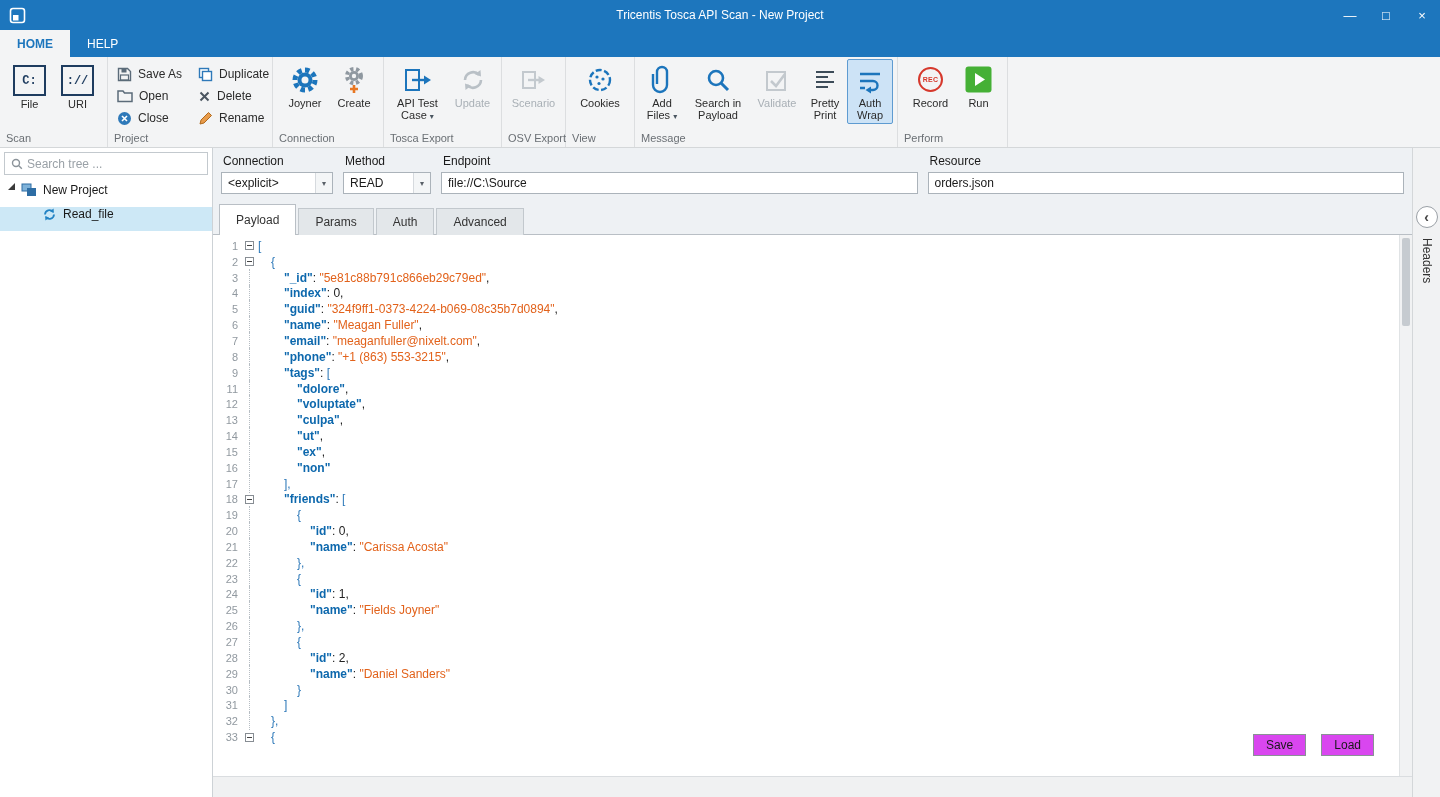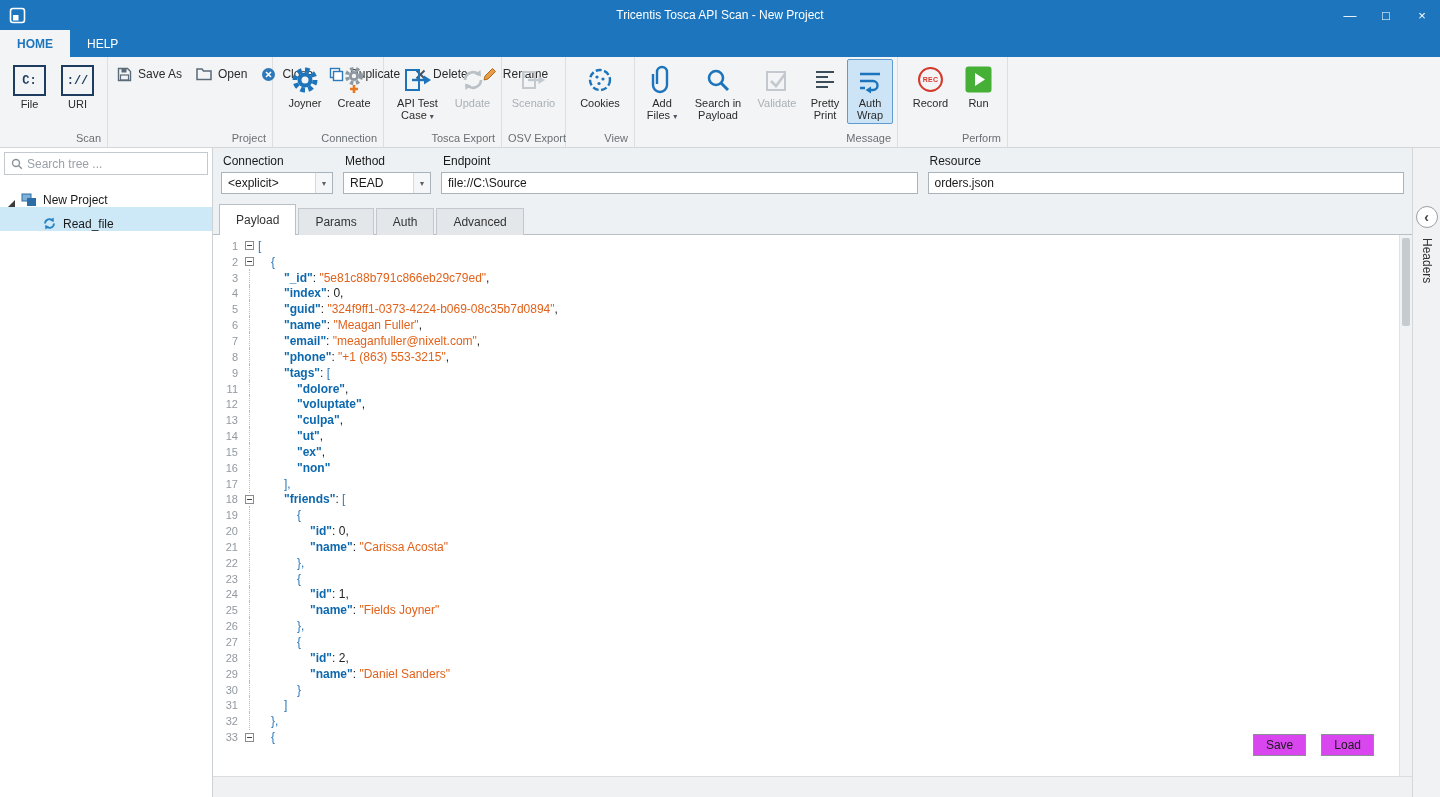--- a/index.html
+++ b/index.html
@@ -16,43 +16,43 @@
 
   
   .menubar{height:27px;background:#1d76bd;display:flex;align-items:stretch;flex:0 0 auto}
   .menu-tab{padding:0 17px;display:flex;align-items:center;color:#ffffff;font-size:12px}
   .menu-tab.active{background:#f3f4f5;color:#1d76bd;font-weight:bold}
 
   
   .ribbon{height:91px;background:#f3f4f5;border-bottom:1px solid #d4d7d9;display:flex;flex:0 0 auto}
   .rgroup{display:flex;flex-direction:column;border-right:1px solid #dcdee0;flex:0 0 auto}
   .rgroup-items{flex:1;display:flex;align-items:flex-start;justify-content:center;padding:2px 2px 0}
-  .rgroup-label{font-size:11px;color:#6a6f74;text-align:right;padding:1px 6px 3px;white-space:nowrap}
+  .rgroup-label{font-size:11px;color:#6a6f74;text-align:left;padding:1px 6px 3px;white-space:nowrap}
   .bigbtn{display:flex;flex-direction:column;align-items:center;padding:4px 2px 2px;border:1px solid transparent;border-radius:2px}
   .bigbtn .bicon{height:31px;display:flex;align-items:center;justify-content:center}
   .bigbtn .blabel{font-size:11px;line-height:12px;text-align:center;margin-top:2px;color:#2b2b2b}
   .bigbtn.disabled .blabel{color:#a9b0b6}
   .bigbtn.selected{background:#cde3f6;border-color:#5e9bd1}
   .caret{font-size:8px;color:#4a5560}
   .proj-cols{display:flex;padding-top:4px;gap:2px}
-  .proj-col{display:flex;flex-direction:row}
+  .proj-col{display:flex;flex-direction:column}
   .smallbtn{display:flex;align-items:center;gap:6px;height:22px;padding:0 7px;font-size:12px;color:#2b2b2b;white-space:nowrap}
   .console-icon{width:33px;height:27px;border:2px solid #1e3c5f;display:flex;align-items:center;justify-content:center}
   .console-icon span{font-weight:bold;font-size:12px;color:#1e3c5f;font-family:"Liberation Mono",monospace}
   .rec-icon{width:25px;height:25px;border:2px solid #d6382c;border-radius:50%;display:flex;align-items:center;justify-content:center}
   .rec-icon span{font-size:7px;font-weight:bold;color:#d6382c;letter-spacing:.2px}
 
   
   .main{flex:1;display:flex;min-height:0}
   .sidebar{width:213px;background:#fff;border-right:1px solid #cdd2d6;display:flex;flex-direction:column;flex:0 0 auto}
   .searchbox{margin:4px;height:23px;border:1px solid #c3c9ce;background:#fff;display:flex;align-items:center;padding:0 6px;gap:4px;flex:0 0 auto}
   .searchbox input{border:none;outline:none;flex:1;font-size:12px;color:#333;font-family:inherit;min-width:0;background:transparent}
   .searchbox input::placeholder{color:#9aa1a7}
   .tree{padding-top:4px}
-  .tree-row{height:24px;display:flex;align-items:flex-end;gap:6px;padding-left:8px;font-size:12px;color:#1a1a1a}
+  .tree-row{height:24px;display:flex;align-items:flex-start;gap:6px;padding-left:8px;font-size:12px;color:#1a1a1a}
   .tree-row.child{padding-left:42px}
   .tree-row.selected{background:#cde8f6}
   .expander{width:0;height:0;border-left:7px solid transparent;border-bottom:7px solid #3a3a3a}
 
   .content{flex:1;display:flex;flex-direction:column;background:#eef1f4;min-width:0}
   .request-bar{padding:6px 8px 9px;display:flex;gap:10px;flex:0 0 auto}
   .field{display:flex;flex-direction:column;gap:4px}
   .field label{font-size:12px;color:#1a1a1a;padding-left:2px}
   .f-conn{width:112px}.f-method{width:88px}.f-endpoint{flex:1;min-width:0}.f-resource{flex:1;min-width:0}
   .combo{height:22px;background:#fff;border:1px solid #abb3ba;display:flex;align-items:center;padding-left:6px}

